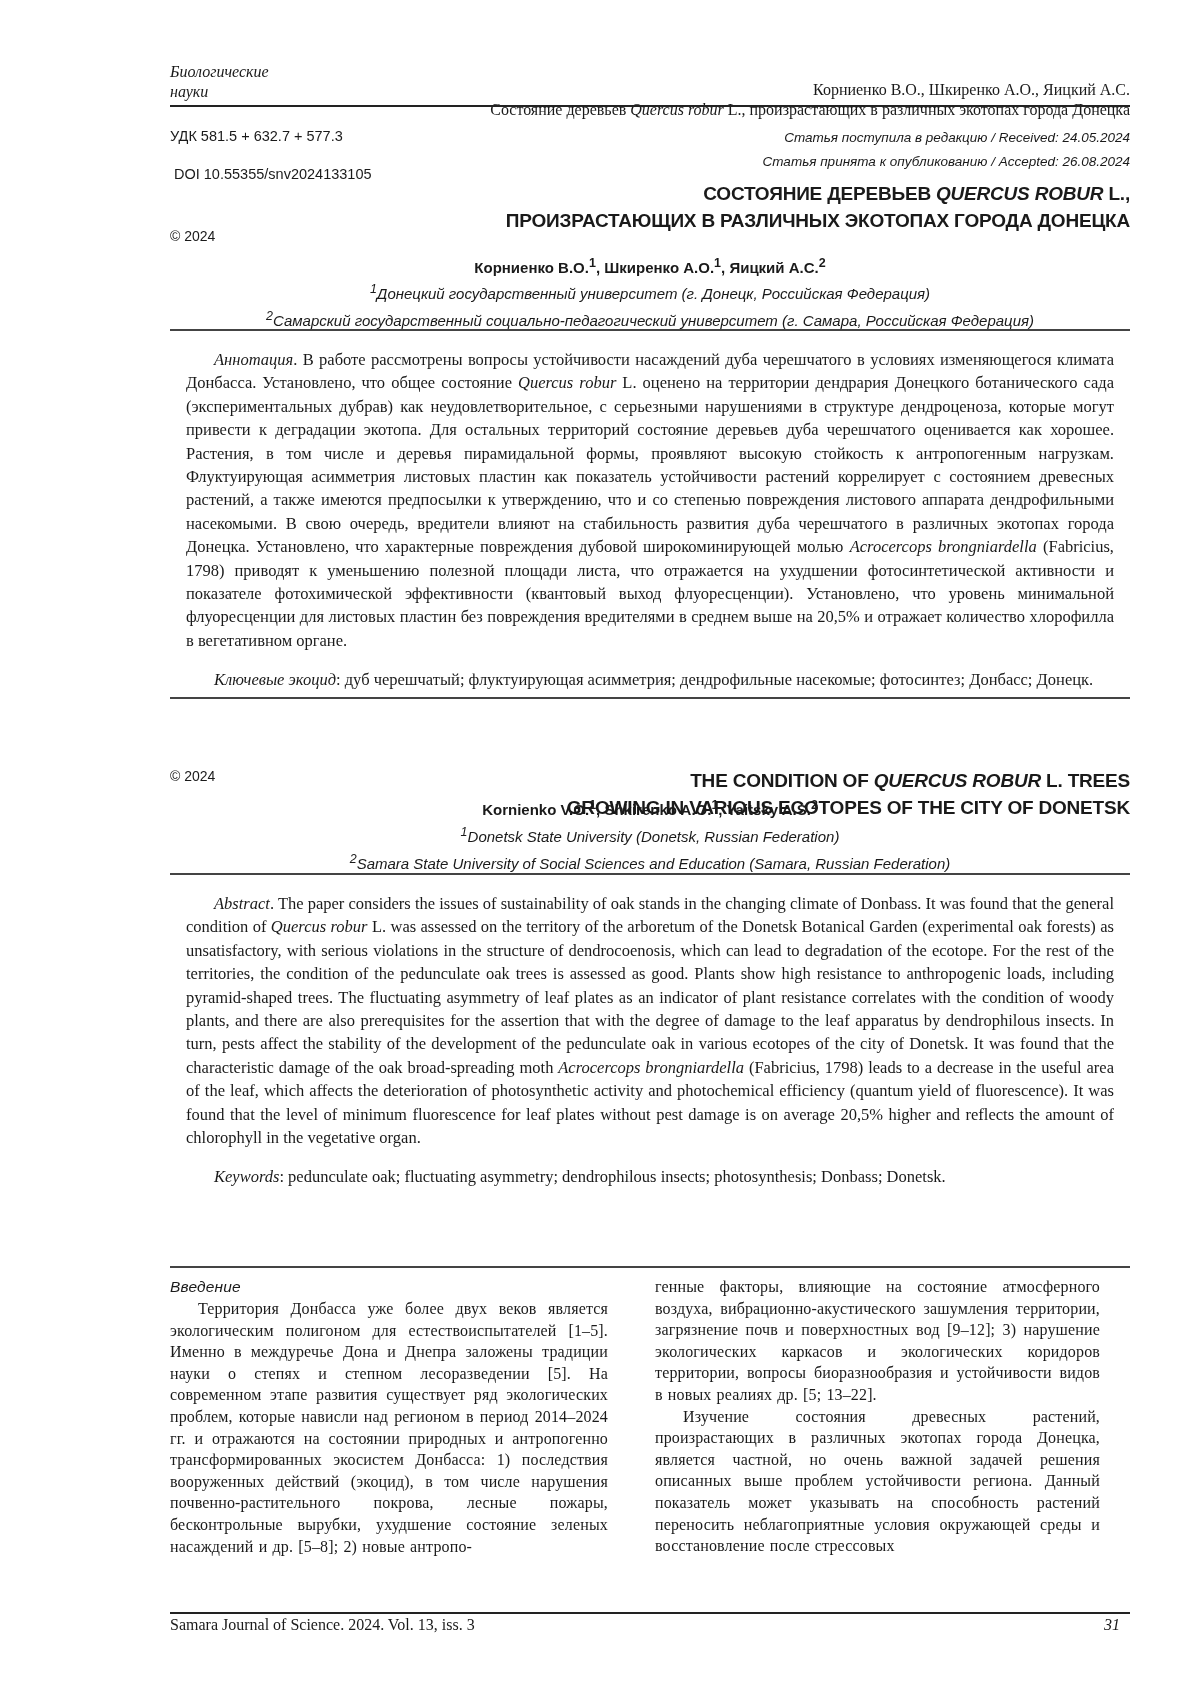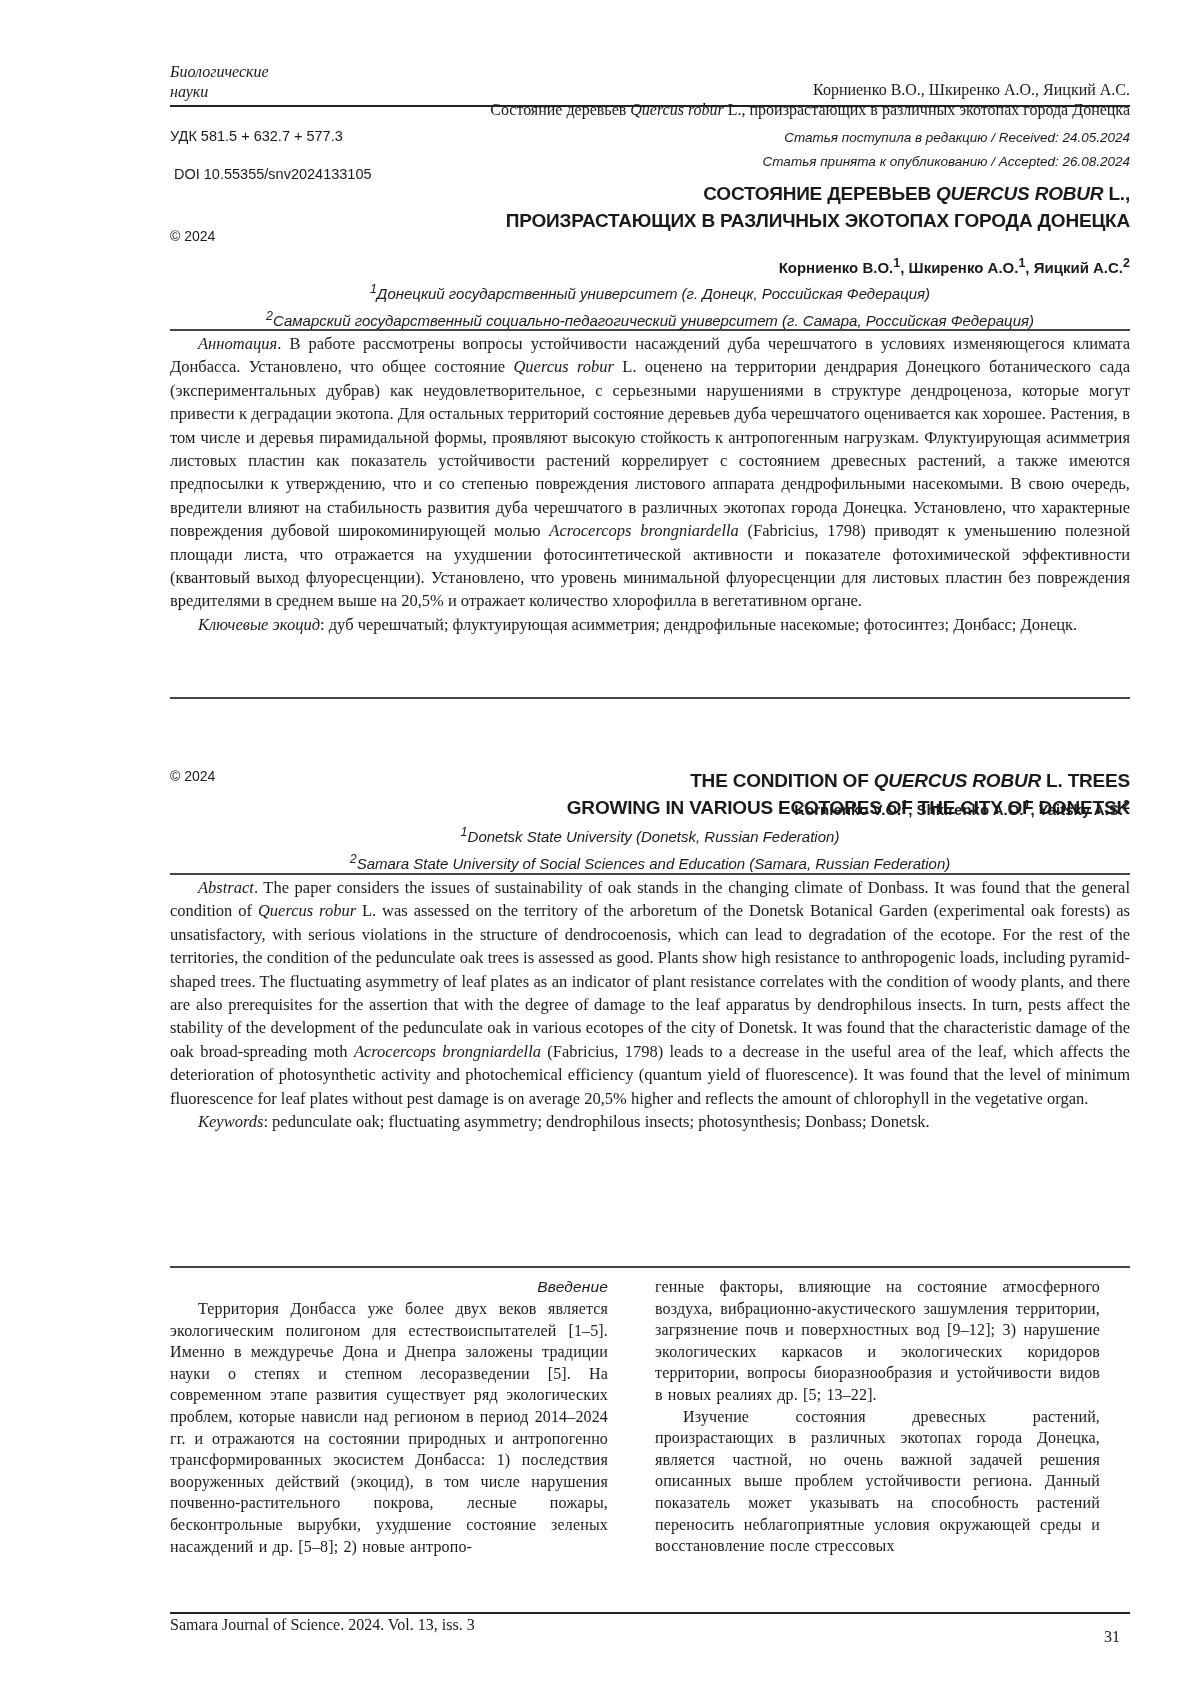--- a/index.html
+++ b/index.html
@@ -17,42 +17,42 @@
 
   
   .meta { position: absolute; top: 124px; left: 0; width: 960px; font-size: 14.5px; line-height: 24px; }
   .meta .udk { position: absolute; left: 0; top: 0; }
   .meta .doi { position: absolute; left: 4px; top: 38px; }
   .meta .rec { position: absolute; right: 0; top: 2px; font-style: italic; font-size: 13.5px; }
   .meta .acc { position: absolute; right: 0; top: 26px; font-style: italic; font-size: 13.5px; }
 
   .title { position: absolute; left: 0; width: 960px; text-align: right; font-weight: bold; font-size: 19px; line-height: 27px; letter-spacing: -0.2px; }
   .copy { position: absolute; left: 0; font-size: 14px; }
-  .authors { position: absolute; left: 0; width: 960px; text-align: right; font-weight: bold; font-size: 15px; }
+  .authors { position: absolute; left: 0; width: 960px; text-align: center; font-weight: bold; font-size: 15px; }
   .aff { position: absolute; left: 0; width: 960px; text-align: center; font-style: italic; font-size: 15px; line-height: 23px; }
 
   .hr { position: absolute; left: 0; width: 960px; height: 2px; background: #333; }
   .hr.thin { height: 1.5px; background: #444; }
 
   .abstract { position: absolute; left: 0; width: 960px; font-size: 16.5px; line-height: 23.4px; text-align: justify; hyphens: manual; }
-  .abstract p { margin: 0; text-indent: 28px; }
+  .abstract p { margin: 16px; text-indent: 28px; }
   .abstract i { font-style: italic; }
 
   .cols { position: absolute; top: 1316px; left: 0; width: 960px; height: 292px; }
   .col { position: absolute; top: 0; width: 438px; font-size: 16px; line-height: 21.6px; text-align: justify; letter-spacing: 0.15px; word-spacing: 1px; }
   .col.l { left: 0; }
   .col.r { left: 485px; width: 445px; }
   .col p { margin: 0; text-indent: 28px; }
   .col p.cont { text-indent: 0; }
-  .sec-title { text-align: right; font-style: italic; font-size: 15.5px; line-height: 22px; font-family: "Liberation Sans", "DejaVu Sans", sans-serif; }
+  .sec-title { text-align: left; font-style: italic; font-size: 15.5px; line-height: 22px; font-family: "Liberation Sans", "DejaVu Sans", sans-serif; }
 
   .foot-rule { position: absolute; top: 1612px; left: 0; width: 960px; height: 2px; background: #222; }
   .foot { position: absolute; top: 1614px; left: 0; width: 960px; font-size: 16px; line-height: 22px; }
   .foot .journal { position: absolute; left: 0; top: 0; }
-  .foot .pageno { position: absolute; right: 10px; top: 12px; }
+  .foot .pageno { position: absolute; right: 10px; top: 0; font-style: italic; }
 </style>
 </head>
 <body>
 
 <div class="page">
 
   <div class="run-head serif">
     <div class="left">
       <div>Биологические</div>
       <div>науки</div>

